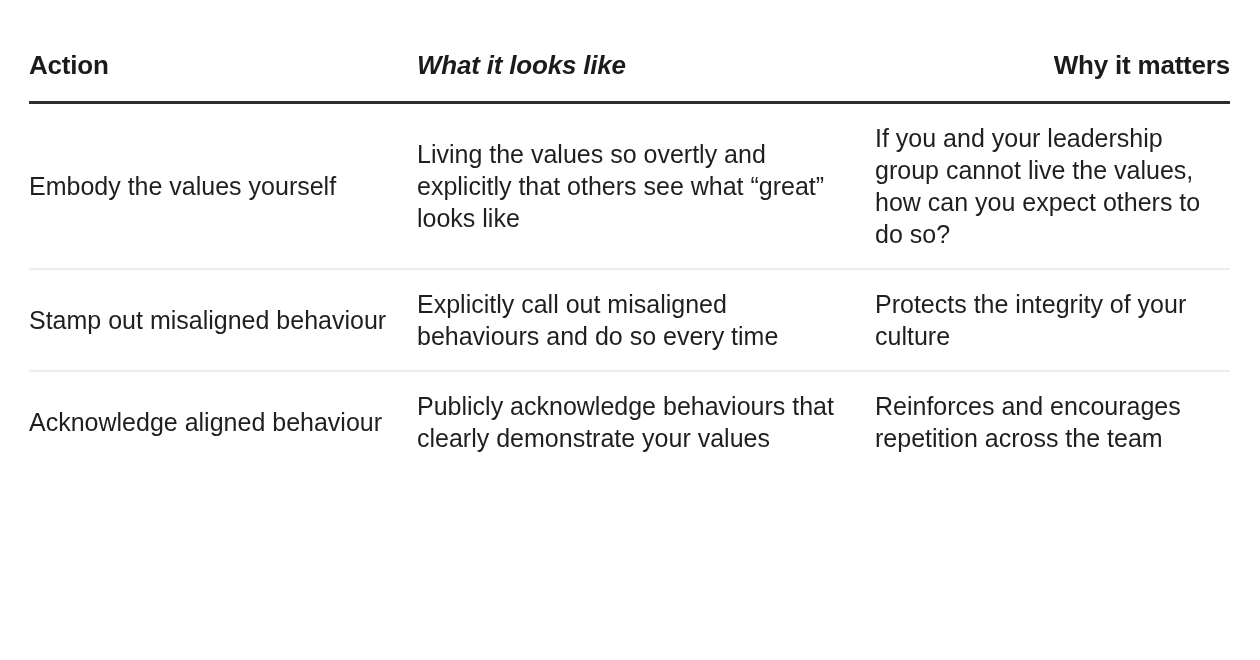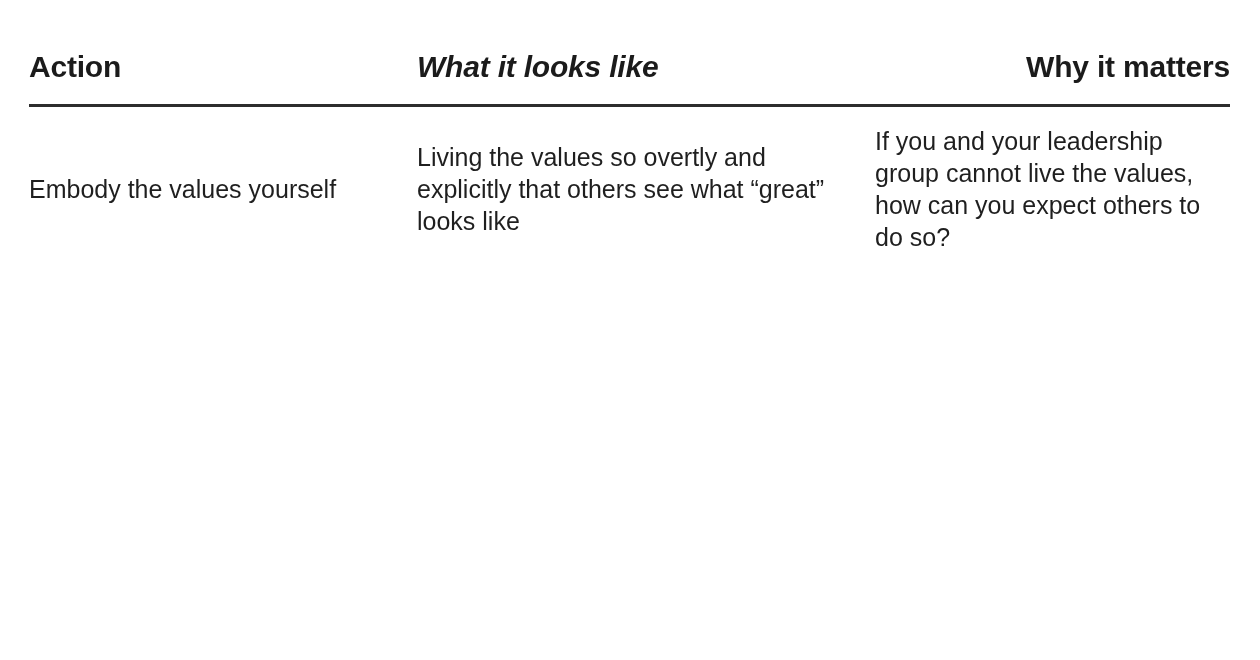--- a/index.html
+++ b/index.html
@@ -30,21 +30,21 @@
     table-layout: fixed;
   }
   col.col-action     { width: 388px; }
   col.col-looks      { width: 458px; }
   col.col-matters    { width: 355px; }
 
   thead th {
     text-align: left;
     vertical-align: bottom;
     padding: 0 0 20px 0;
-    font-size: 30px;
+    font-size: 26px;
     font-weight: bold;
     letter-spacing: -0.2px;
     color: #1b1b1b;
     border-bottom: 3px solid #2d2d2d;
     white-space: nowrap;
   }
   thead th.th-looks   { padding-left: 0; font-style: italic; }
   thead th.th-matters { padding-left: 0; text-align: right; }
 
   tbody td {
@@ -101,15 +101,37 @@
         <td class="cell-action">
             <span class="cell-text">Embody the values yourself</span>
           </td>
         <td class="cell-looks">
             <span class="cell-text">Living the values so overtly and explicitly that others see what “great” looks like</span>
           </td>
         <td class="cell-matters">
             <span class="cell-text">If you and your leadership group cannot live the values, how can you expect others to do so?</span>
           </td>
       </tr>
+      <tr>
+        <td class="cell-action">
+            <span class="cell-text">Stamp out misaligned behaviour</span>
+          </td>
+        <td class="cell-looks">
+            <span class="cell-text">Explicitly call out misaligned behaviours and do so every time</span>
+          </td>
+        <td class="cell-matters">
+            <span class="cell-text">Protects the integrity of your culture</span>
+          </td>
+      </tr>
+      <tr>
+        <td class="cell-action">
+            <span class="cell-text">Acknowledge aligned behaviour</span>
+          </td>
+        <td class="cell-looks">
+            <span class="cell-text">Publicly acknowledge behaviours that clearly demonstrate your values</span>
+          </td>
+        <td class="cell-matters">
+            <span class="cell-text">Reinforces and encourages repetition across the team</span>
+          </td>
+      </tr>
     </tbody>
   </table>
 </div>
 
 </body></html>

